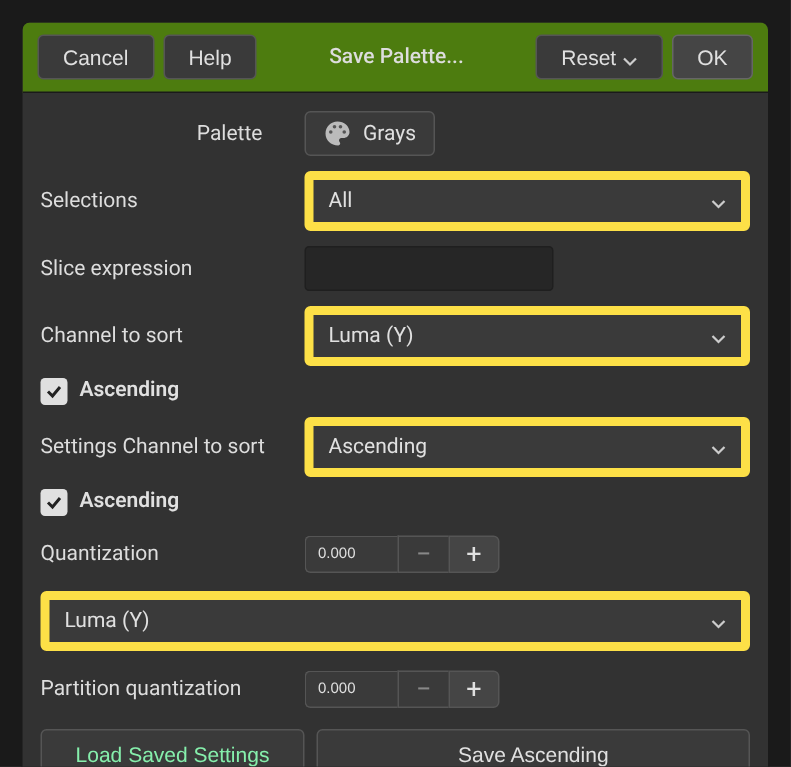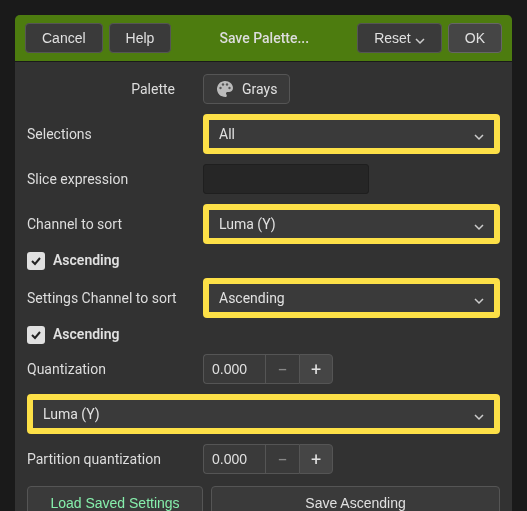--- a/index.html
+++ b/index.html
@@ -133,21 +133,21 @@
     align-items: stretch;
   }
   .spinner input {
     width: 62px;
     background: #3a3a3a;
     border: 1px solid #555;
     border-right: none;
     border-radius: 4px 0 0 4px;
     padding: 6px 8px;
     color: #e0e0e0;
-    font-size: 14px;
+    font-size: 10px;
   }
   .spin-btn {
     width: 34px;
     background: #3a3a3a;
     border: 1px solid #555;
     display: inline-flex;
     align-items: center;
     justify-content: center;
     cursor: pointer;
     font-size: 18px;

